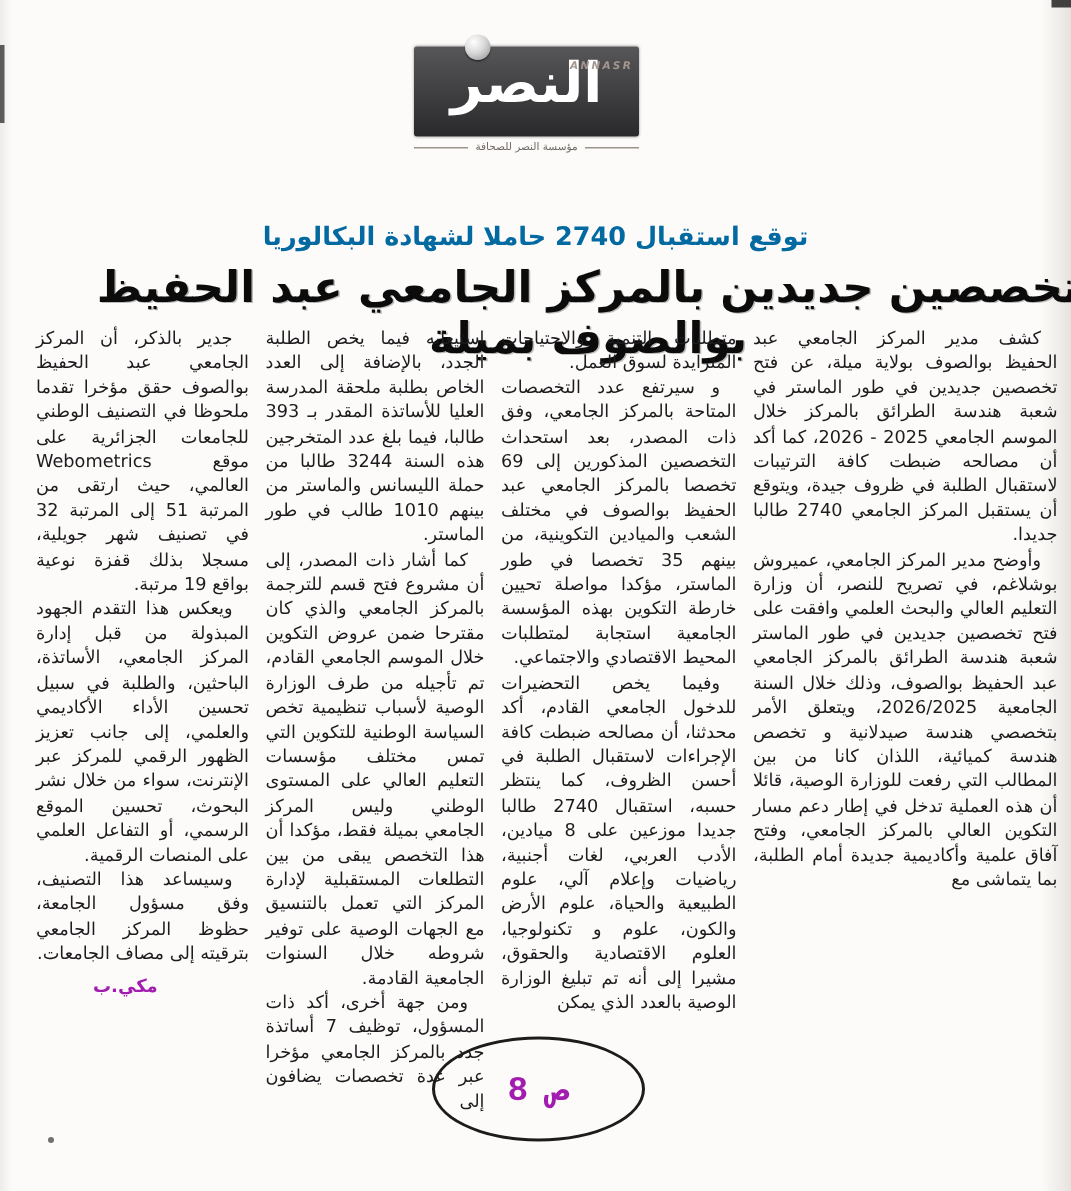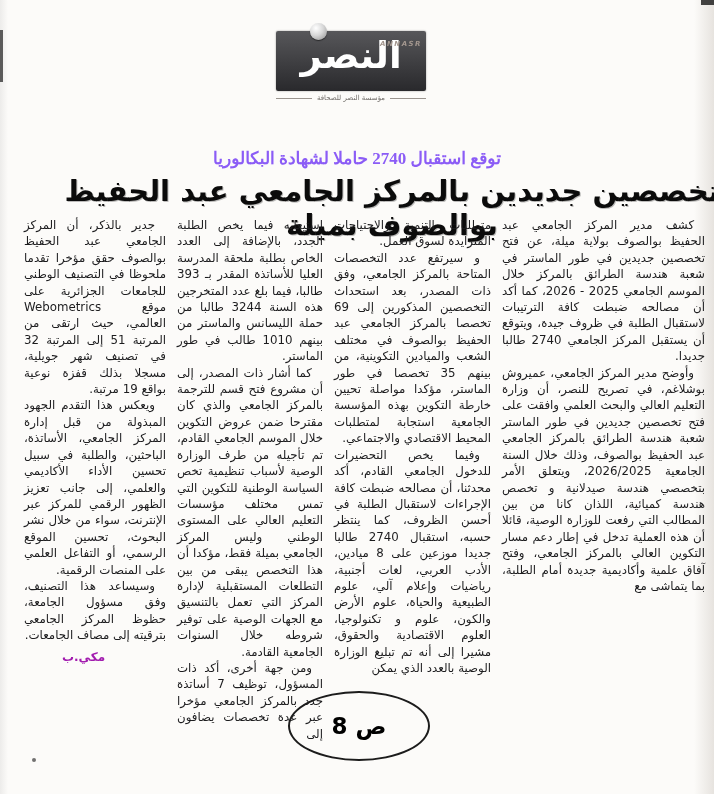--- a/index.html
+++ b/index.html
@@ -29,42 +29,42 @@
     background:radial-gradient(circle at 35% 30%, #ffffff 0%, #d8d8d8 45%, #8d8d8d 100%);
     box-shadow:0 1px 1px rgba(0,0,0,.5);}
   .logo-latin{position:absolute;top:-12px;right:4px;font-size:7px;color:#a3978f;
     letter-spacing:1.5px;font-style:italic;direction:ltr;}
   .logo-tagline{margin-top:3px;display:flex;align-items:center;gap:5px;
     color:#6e6a66;font-size:7px;white-space:nowrap;justify-content:center;}
   .logo-tagline .rule{flex:1;border-top:1px solid #9a948e;height:0;}
 
   
   .kicker{position:absolute;top:148px;left:0;width:100%;text-align:center;direction:rtl;
-    font-size:17px;font-weight:bold;color:#8b5cf6;font-family:Liberation Serif, serif;}
+    font-size:17px;font-weight:bold;color:#0369a1;}
   .headline{position:absolute;top:174px;left:0;width:100%;text-align:center;direction:rtl;
     font-size:29px;font-weight:bold;color:#0b0b0b;letter-spacing:-0.5px;
     text-shadow:1px 1px 0 rgba(40,40,40,.30);padding-left:35px;}
 
   
   .body-cols{position:absolute;top:217px;right:9px;width:682px;height:462px;
     display:flex;direction:rtl;gap:11px;}
   .col{font-size:11.8px;line-height:16.4px;color:#1c1c1e;text-align:justify;}
   .col-a{flex:0 0 203px;}
   .col-b{flex:0 0 157px;}
   .col-c{flex:0 0 146px;}
   .col-d{flex:0 0 142px;}
   .col p{margin:0;text-indent:11px;}
   .col p.cont{text-indent:0;}
   .byline{margin-top:5px;font-weight:bold;font-size:12px;text-align:left;padding-left:38px;color:#a21caf;}
 
   
   .page-oval{position:absolute;top:691px;left:288px;width:138px;height:66px;
     border:2.5px solid #1c1c1c;border-radius:50%;
     display:flex;align-items:center;justify-content:center;direction:rtl;
-    font-size:23px;font-weight:bold;color:#000000;background:transparent;letter-spacing:2px;}
+    font-size:23px;font-weight:bold;color:#a21caf;background:transparent;letter-spacing:2px;font-family:Liberation Mono, monospace;}
 </style>
 </head>
 <body>
 
 <div class="page">
 
   <div class="shade-right"></div>
   <div class="shade-left"></div>
   <div class="mark-left"></div>
   <div class="mark-topright"></div>

